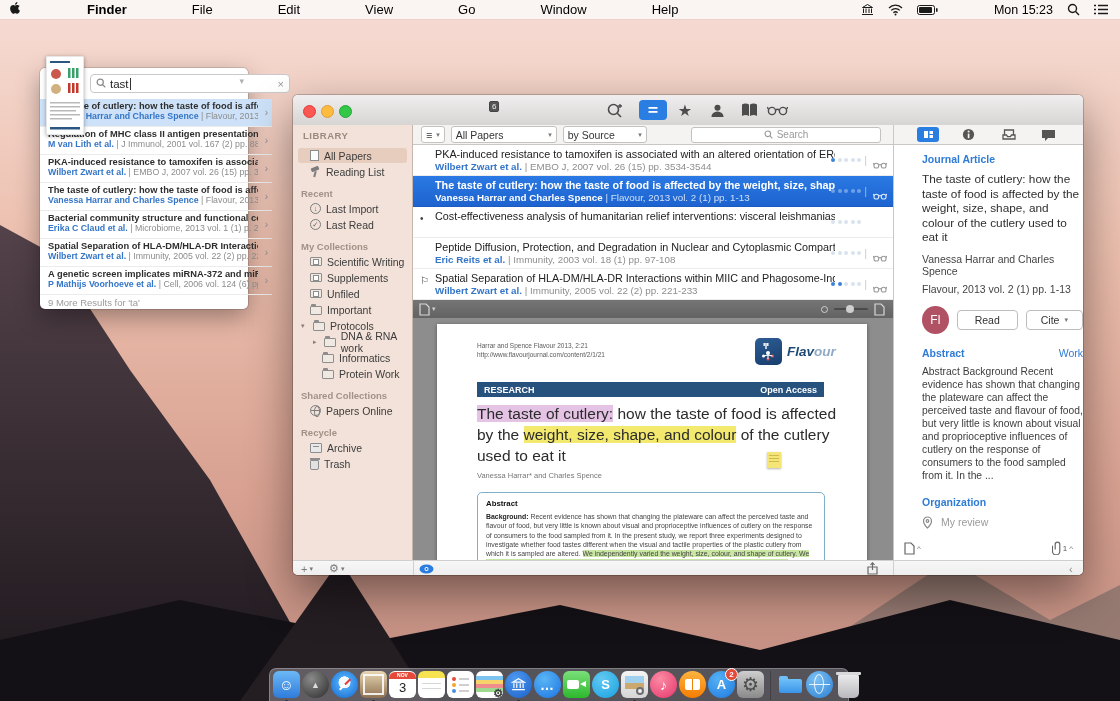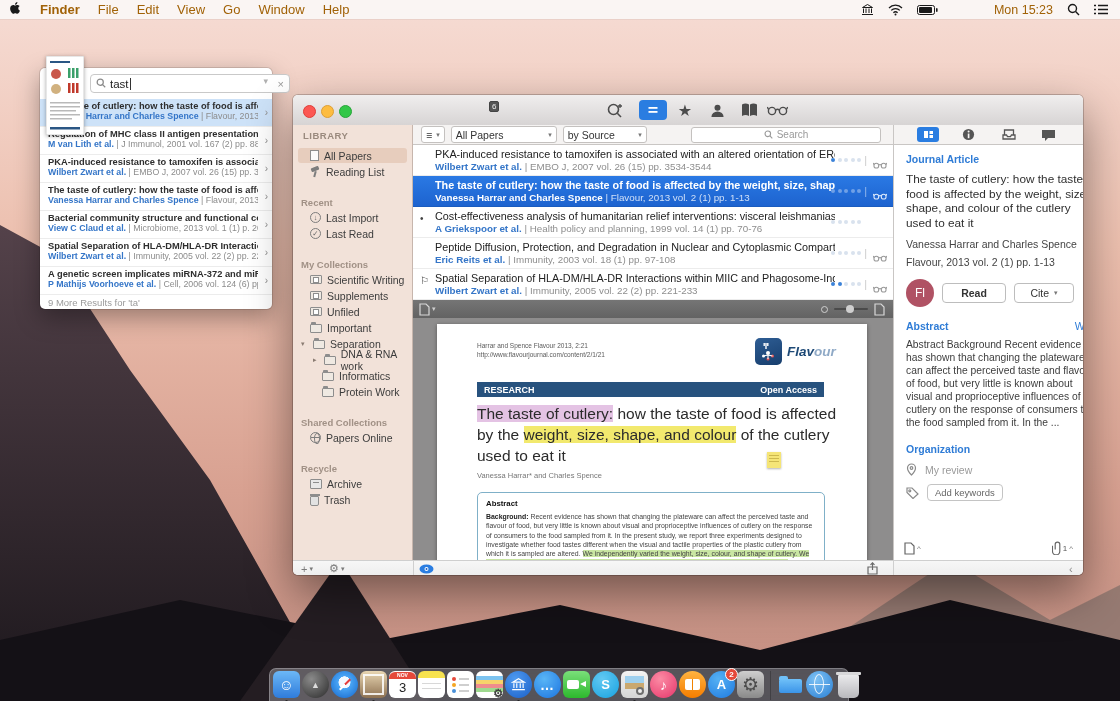--- a/index.html
+++ b/index.html
@@ -4,30 +4,30 @@
 <style>
   html,body{margin:0;padding:0;}
   body{width:1120px;height:701px;position:relative;overflow:hidden;
        font-family:"Liberation Sans",sans-serif;background:#d9a99a;-webkit-font-smoothing:antialiased;}
 
   
   #wall{position:absolute;left:0;top:0;width:1120px;height:701px;}
 
   
   .menubar{position:absolute;left:0;top:0;width:1120px;height:19px;
-    background:rgba(250,246,245,.93);display:flex;align-items:center;font-size:13px;color:#a16207;
-    box-shadow:0 0 1px rgba(0,0,0,.25);}
+    background:rgba(250,246,245,.93);display:flex;align-items:center;font-size:13px;color:#000000;
+    box-shadow:0 0 1px rgba(0,0,0,.25);gap:47px;}
   .menubar .mi{padding:0 9px;}
   .menubar .appname{font-weight:bold;}
   .mb-right{margin-left:auto;display:flex;align-items:center;gap:14px;padding-right:12px;}
   .mb-right svg{display:block;}
   .clock{font-size:12.5px;margin-left:42px;}
 
   
-  .popup{position:absolute;left:40px;top:68px;width:232px;height:241px;background:#fff;border-radius:5px;
+  .popup{position:absolute;left:40px;top:68px;width:208px;height:241px;background:#fff;border-radius:5px;
     box-shadow:0 8px 24px rgba(0,0,0,.35),0 0 0 1px rgba(0,0,0,.12);}
   .thumb{position:absolute;left:46px;top:56px;width:38px;height:79px;background:#fff;
     box-shadow:0 1px 4px rgba(0,0,0,.35);z-index:5;}
   .sfield{position:absolute;left:50px;top:6px;width:200px;height:19px;border:1px solid #c9c9c9;border-radius:4px;
     background:#fff;display:flex;align-items:center;font-size:11.5px;color:#222;padding:0 5px;box-sizing:border-box;}
   .sfield .mag{margin-right:4px;}
   .caret{display:inline-block;width:1px;height:12px;background:#333;margin-left:1px;}
   .sfield .clr{margin-left:auto;color:#9a9a9a;font-size:11px;}
   .pop-chev{position:absolute;right:4px;top:8px;color:#b0b0b0;font-size:9px;}
   .results{position:absolute;left:0;top:31px;width:232px;}
@@ -67,21 +67,21 @@
   .itab{width:22px;height:15px;display:flex;align-items:center;justify-content:center;color:#555;}
   .itab.active{background:#2a7de1;border-radius:3px;color:#fff;}
 
   
   .sidebar{position:absolute;left:0;top:30px;width:120px;height:435px;background:#f2e2d9;
     border-right:1px solid #c7b6ad;box-sizing:border-box;overflow:hidden;}
   .sb-head{font-size:9.5px;font-weight:bold;color:#9a8a7e;letter-spacing:.5px;padding:5px 0 6px 10px;}
   .srow{display:flex;align-items:center;gap:5px;height:15px;margin:1px 5px;padding-left:12px;font-size:10.5px;color:#3c3c3c;border-radius:3px;}
   .srow.sel{background:#e7cdbd;}
   .srow.ind{padding-left:24px;}
-  .ssec{font-size:9.5px;font-weight:bold;color:#a19186;padding-left:8px;margin-top:18px;margin-bottom:2px;}
+  .ssec{font-size:9.5px;font-weight:bold;color:#a19186;padding-left:8px;margin-top:9px;margin-bottom:2px;}
   .tri{width:7px;font-size:7px;color:#8a7c72;margin-left:-9px;}
   .ic{flex:none;position:relative;box-sizing:border-box;}
   .ic-page{width:9px;height:11px;background:#fbfbfb;border:1px solid #8d8d8d;}
   .ic-lamp{width:11px;height:11px;}
   .ic-lamp::before{content:"";position:absolute;left:1px;top:1px;width:8px;height:4px;background:#7d7d7d;transform:rotate(-20deg);border-radius:1px;}
   .ic-lamp::after{content:"";position:absolute;left:4px;top:5px;width:1.5px;height:6px;background:#7d7d7d;transform:rotate(15deg);}
   .ic-circ{width:11px;height:11px;border:1px solid #7d7d7d;border-radius:50%;display:flex;align-items:center;justify-content:center;
     font-size:7.5px;color:#666;line-height:1;}
   .ic-box{width:12px;height:9px;background:#efe9e2;border:1px solid #8d8d8d;border-radius:1px;display:flex;align-items:center;justify-content:center;}
   .ic-box::before{content:"";width:4px;height:4px;border:1px solid #8d8d8d;background:#fff;}
@@ -142,30 +142,30 @@
   .sticky{position:absolute;left:330px;top:128px;width:14px;height:16px;background:#f5e577;box-shadow:0 1px 2px rgba(0,0,0,.3);}
   .sticky::before{content:"";position:absolute;left:2px;top:3px;width:10px;height:1px;background:#cdb94f;box-shadow:0 3px 0 #cdb94f,0 6px 0 #cdb94f;}
   .absbox{position:absolute;left:40px;top:168px;width:348px;height:110px;border:1px solid #7fb0c8;border-radius:5px;
     box-sizing:border-box;padding:6px 8px;}
   .absbox h4{margin:0 0 4px 0;font-size:7.8px;color:#111;}
   .abst{font-size:6.9px;line-height:9.3px;color:#444;}
   .abst b{color:#222;}
 
   
   .insp{position:absolute;left:600px;top:50px;width:218px;height:400px;background:#fff;border-left:1px solid #c9c6c4;
-    box-sizing:border-box;padding:8px 12px;overflow:hidden;}
+    box-sizing:border-box;padding:8px 28px;overflow:hidden;}
   .blue-h{color:#2f7cd6;font-size:10.5px;font-weight:bold;}
   .insp-title{font-size:11.8px;color:#2f2f2f;line-height:14.5px;margin:7px 0 8px 0;}
   .insp-auth{font-size:10.5px;color:#444;margin-bottom:6px;}
   .insp-src{font-size:10.5px;color:#444;}
   .avrow{display:flex;align-items:center;gap:8px;margin:11px 0 13px 0;}
   .av{width:28px;height:28px;border-radius:50%;background:#b05264;color:#fff;font-size:12px;display:flex;align-items:center;justify-content:center;}
   .btn{height:18px;border:1px solid #bdbdbd;border-radius:4px;background:#fff;font-size:10.5px;color:#333;
     display:flex;align-items:center;justify-content:center;gap:5px;}
-  .btn.read{width:62px;font-weight:bold;} .btn.cite{width:58px;}
+  .btn.read{width:62px;} .btn.cite{width:58px;}
   .hrow{display:flex;align-items:center;}
   .hide{margin-left:auto;color:#2f7cd6;font-size:10.5px;}
   .insp-abs{font-size:10.3px;line-height:13px;color:#3d3d3d;margin:6px 0 14px 0;}
   .orow{display:flex;align-items:center;gap:8px;margin:8px 0;color:#9a9a9a;font-size:10.5px;}
   .minibtn{border:1px solid #c4c4c4;border-radius:4px;font-size:9.5px;color:#666;padding:2px 7px;}
   .insp-foot{position:absolute;left:600px;top:441px;width:190px;height:24px;border-left:1px solid #c9c6c4;background:#fff;
     box-sizing:border-box;display:flex;align-items:center;padding:0 10px;color:#555;}
   .carets{font-size:8px;color:#777;margin-left:2px;vertical-align:top;}
 
   
@@ -354,21 +354,21 @@
       <div class="rm"><span class="au">Wilbert Zwart et al.</span> | <span>EMBO J, 2007 vol. 26 (15) pp. 3534-3544</span></div>
       <span class="chev">›</span>
     </div>
     <div class="rrow">
       <div class="rt">The taste of cutlery: how the taste of food is affected by the wei...</div>
       <div class="rm"><span class="au">Vanessa Harrar and Charles Spence</span> | <span>Flavour, 2013 vol. 2 (1) pp. 1-13</span></div>
       <span class="chev">›</span>
     </div>
     <div class="rrow">
       <div class="rt">Bacterial community structure and functional contributions to e...</div>
-      <div class="rm"><span class="au">View C Claud et al.</span> | <span>Microbiome, 2013 vol. 1 (1) p. 20</span></div>
+      <div class="rm"><span class="au">Erika C Claud et al.</span> | <span>Microbiome, 2013 vol. 1 (1) p. 20</span></div>
       <span class="chev">›</span>
     </div>
     <div class="rrow">
       <div class="rt">Spatial Separation of HLA-DM/HLA-DR Interactions within MIIC...</div>
       <div class="rm"><span class="au">Wilbert Zwart et al.</span> | <span>Immunity, 2005 vol. 22 (2) pp. 221-233</span></div>
       <span class="chev">›</span>
     </div>
     <div class="rrow">
       <div class="rt">A genetic screen implicates miRNA-372 and miRNA-373 as onc...</div>
       <div class="rm"><span class="au">P Mathijs Voorhoeve et al.</span> | <span>Cell, 2006 vol. 124 (6) pp. 1169-1181</span></div>
@@ -502,21 +502,21 @@
         <span class="ic ic-box"></span>
         <span>Unfiled</span>
       </div>
     <div class="srow">
         <span class="ic ic-folder"></span>
         <span>Important</span>
       </div>
     <div class="srow">
         <span class="tri">▾</span>
         <span class="ic ic-folder"></span>
-        <span>Separation</span>
+        <span>Protocols</span>
       </div>
     <div class="srow ind">
         <span class="tri">▸</span>
         <span class="ic ic-folder"></span>
         <span>DNA &amp; RNA work</span>
       </div>
     <div class="srow ind">
         <span class="ic ic-folder"></span>
         <span>Informatics</span>
       </div>
@@ -571,21 +571,20 @@
       <span class="psep">|</span>
       <span class="pglass"><svg width="14" height="8" viewBox="0 0 21 12" fill="none" stroke="currentColor" stroke-width="1.6">
             <circle cx="5" cy="7" r="3.6"></circle>
             <circle cx="16" cy="7" r="3.6"></circle>
             <path d="M8.6 6.2 q1.9-1.8 3.8 0 M1.6 5.5 L0.3 3 M19.4 5.5 L20.7 3"></path>
           </svg></span>
     </div>
     <div class="prow">
       <span class="pmark">•</span>
       <div class="pt">Cost-effectiveness analysis of humanitarian relief interventions: visceral leishmaniasis treatment in the Sudan.</div>
-      <div class="pm"><span class="au">A Griekspoor et al.</span> | <span>Health policy and planning, 1999 vol. 14 (1) pp. 70-76</span></div>
       <span class="dots">
           <span class="dot"></span>
           <span class="dot"></span>
           <span class="dot"></span>
           <span class="dot"></span>
           <span class="dot"></span>
         </span>
     </div>
     <div class="prow">
       <div class="pt">Peptide Diffusion, Protection, and Degradation in Nuclear and Cytoplasmic Compartments before Antigen Presentation by...</div>

